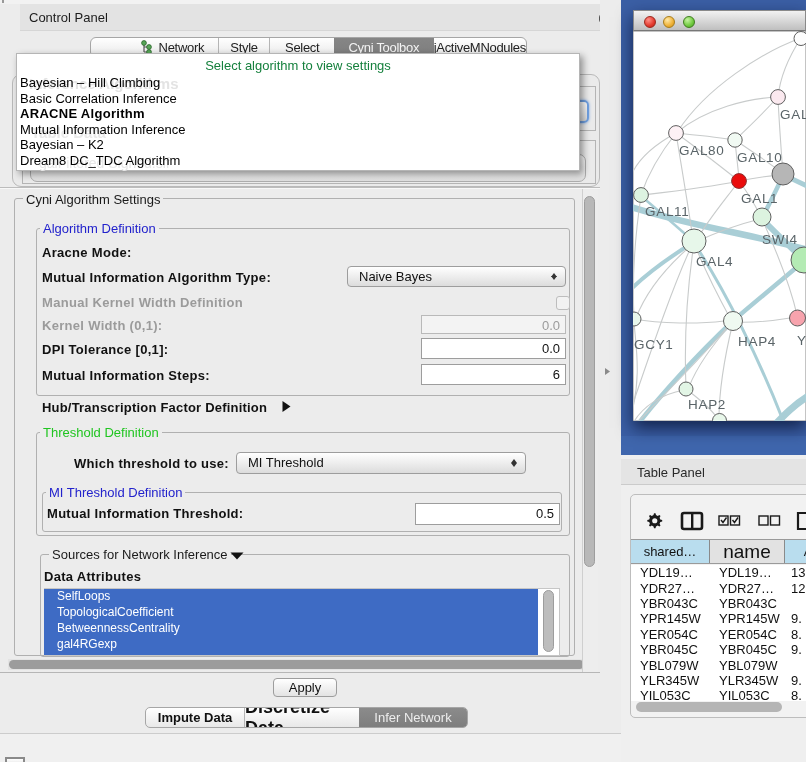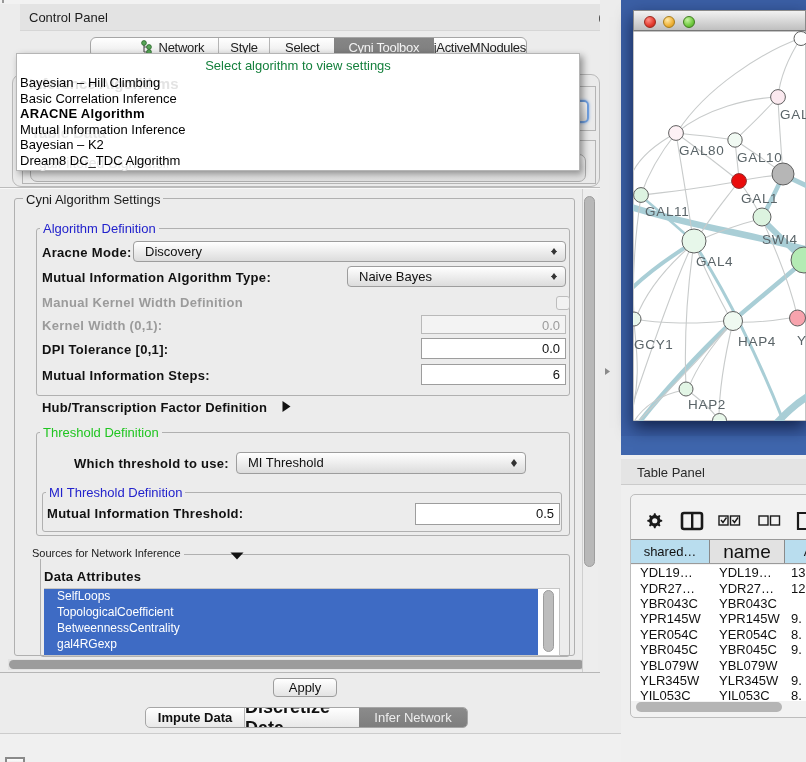--- a/index.html
+++ b/index.html
@@ -63,21 +63,20 @@
   <div class="abs" style="left:0px;top:187px;width:600px;height:1px;background:#bcbcbc;"></div>
   <div class="abs" style="left:0px;top:188px;width:600px;height:1px;background:#f8f8f8;"></div>
 
   <div class="abs" style="left:14px;top:198px;width:561px;height:458px;border:1px solid #b0b0b0;border-radius:3px;"></div>
   <div class="abs" style="left:23px;top:192px;background:#ececec;padding:0 3px;font-size:13px;color:#1a1a1a;">Cyni Algorithm Settings</div>
 
   <div class="abs" style="left:36px;top:228px;width:534px;height:168px;border:1px solid #b0b0b0;border-radius:3px;"></div>
   <div class="abs" style="left:40px;top:221px;background:#ececec;padding:0 3px;font-size:13px;color:#2222cc;">Algorithm Definition</div>
 
   <div class="abs b" style="left:42px;top:245px;font-size:13px;color:#111;">Aracne Mode:</div>
-  <div class="abs combo" style="left:133px;top:241px;width:433px;height:21px;">Discovery</div>
   <div class="abs b" style="left:42px;top:270px;font-size:13px;color:#111;">Mutual Information Algorithm Type:</div>
   <div class="abs combo" style="left:347px;top:266px;width:219px;height:21px;">Naive Bayes</div>
   <div class="abs b" style="left:42px;top:295px;font-size:13px;color:#9b9b9b;">Manual Kernel Width Definition</div>
   <div class="abs" style="left:556px;top:296px;width:14px;height:14px;border:1px solid #bdbdbd;border-radius:3px;background:#f2f2f2;"></div>
   <div class="abs b" style="left:42px;top:318px;font-size:13px;color:#9b9b9b;">Kernel Width (0,1):</div>
   <div class="abs field" style="left:421px;top:315px;width:145px;height:19px;background:#f3f3f3;border-color:#b9b9b9;color:#9b9b9b;">0.0</div>
   <div class="abs b" style="left:42px;top:342px;font-size:13px;color:#111;">DPI Tolerance [0,1]:</div>
   <div class="abs field" style="left:421px;top:338px;width:145px;height:21px;">0.0</div>
   <div class="abs b" style="left:42px;top:368px;font-size:13px;color:#111;">Mutual Information Steps:</div>
   <div class="abs field" style="left:421px;top:364px;width:145px;height:21px;">6</div>
@@ -91,21 +90,21 @@
   <div class="abs" style="left:40px;top:425px;background:#ececec;padding:0 3px;font-size:13px;color:#21c521;">Threshold Definition</div>
   <div class="abs b" style="left:49px;top:456px;width:180px;text-align:right;font-size:13px;color:#111;white-space:nowrap;">Which threshold to use:</div>
   <div class="abs combo" style="left:236px;top:452px;width:290px;height:22px;">MI Threshold</div>
 
   <div class="abs" style="left:42px;top:492px;width:520px;height:40px;border:1px solid #b0b0b0;border-radius:3px;"></div>
   <div class="abs" style="left:46px;top:485px;background:#ececec;padding:0 3px;font-size:13px;color:#2222cc;">MI Threshold Definition</div>
   <div class="abs b" style="left:47px;top:506px;font-size:13px;color:#111;">Mutual Information Threshold:</div>
   <div class="abs field" style="left:415px;top:503px;width:145px;height:22px;">0.5</div>
 
   <div class="abs" style="left:40px;top:554px;width:530px;height:103px;border:1px solid #b0b0b0;border-radius:3px;"></div>
-  <div class="abs" style="left:29px;top:547px;background:#ececec;padding:0 3px;font-size:11px;color:#1a1a1a;">Sources for Network Inference</div>
+  <div class="abs" style="left:49px;top:547px;background:#ececec;padding:0 3px;font-size:13px;color:#1a1a1a;">Sources for Network Inference</div>
   <svg class="abs" style="left:230px;top:551px;" width="14" height="10">
       <path d="M0.5 1.5 L13.5 1.5 L7 8.5 Z" fill="#111"></path>
     </svg>
   <div class="abs b" style="left:44px;top:569px;font-size:13px;color:#111;">Data Attributes</div>
   <div class="abs" style="left:44px;top:588px;width:516px;height:68px;background:#ffffff;border:1px solid #c6c6c6;"></div>
   <div class="abs" style="left:44px;top:589px;width:494px;height:66px;background:#3e6bc4;color:#fff;font-size:12px;line-height:15.9px;padding-left:13px;overflow:hidden;">SelfLoops<br>TopologicalCoefficient<br>BetweennessCentrality<br>gal4RGexp</div>
   <div class="abs" style="left:543px;top:590px;width:11px;height:62px;background:#bdbdbd;border:1px solid #9d9d9d;border-radius:6px;"></div>
 
   <div class="abs" style="left:8px;top:659px;width:590px;height:11px;background:#e3e3e3;"></div>
   <div class="abs" style="left:9px;top:660px;width:575px;height:9px;background:#9c9c9c;border-radius:5px;"></div>

